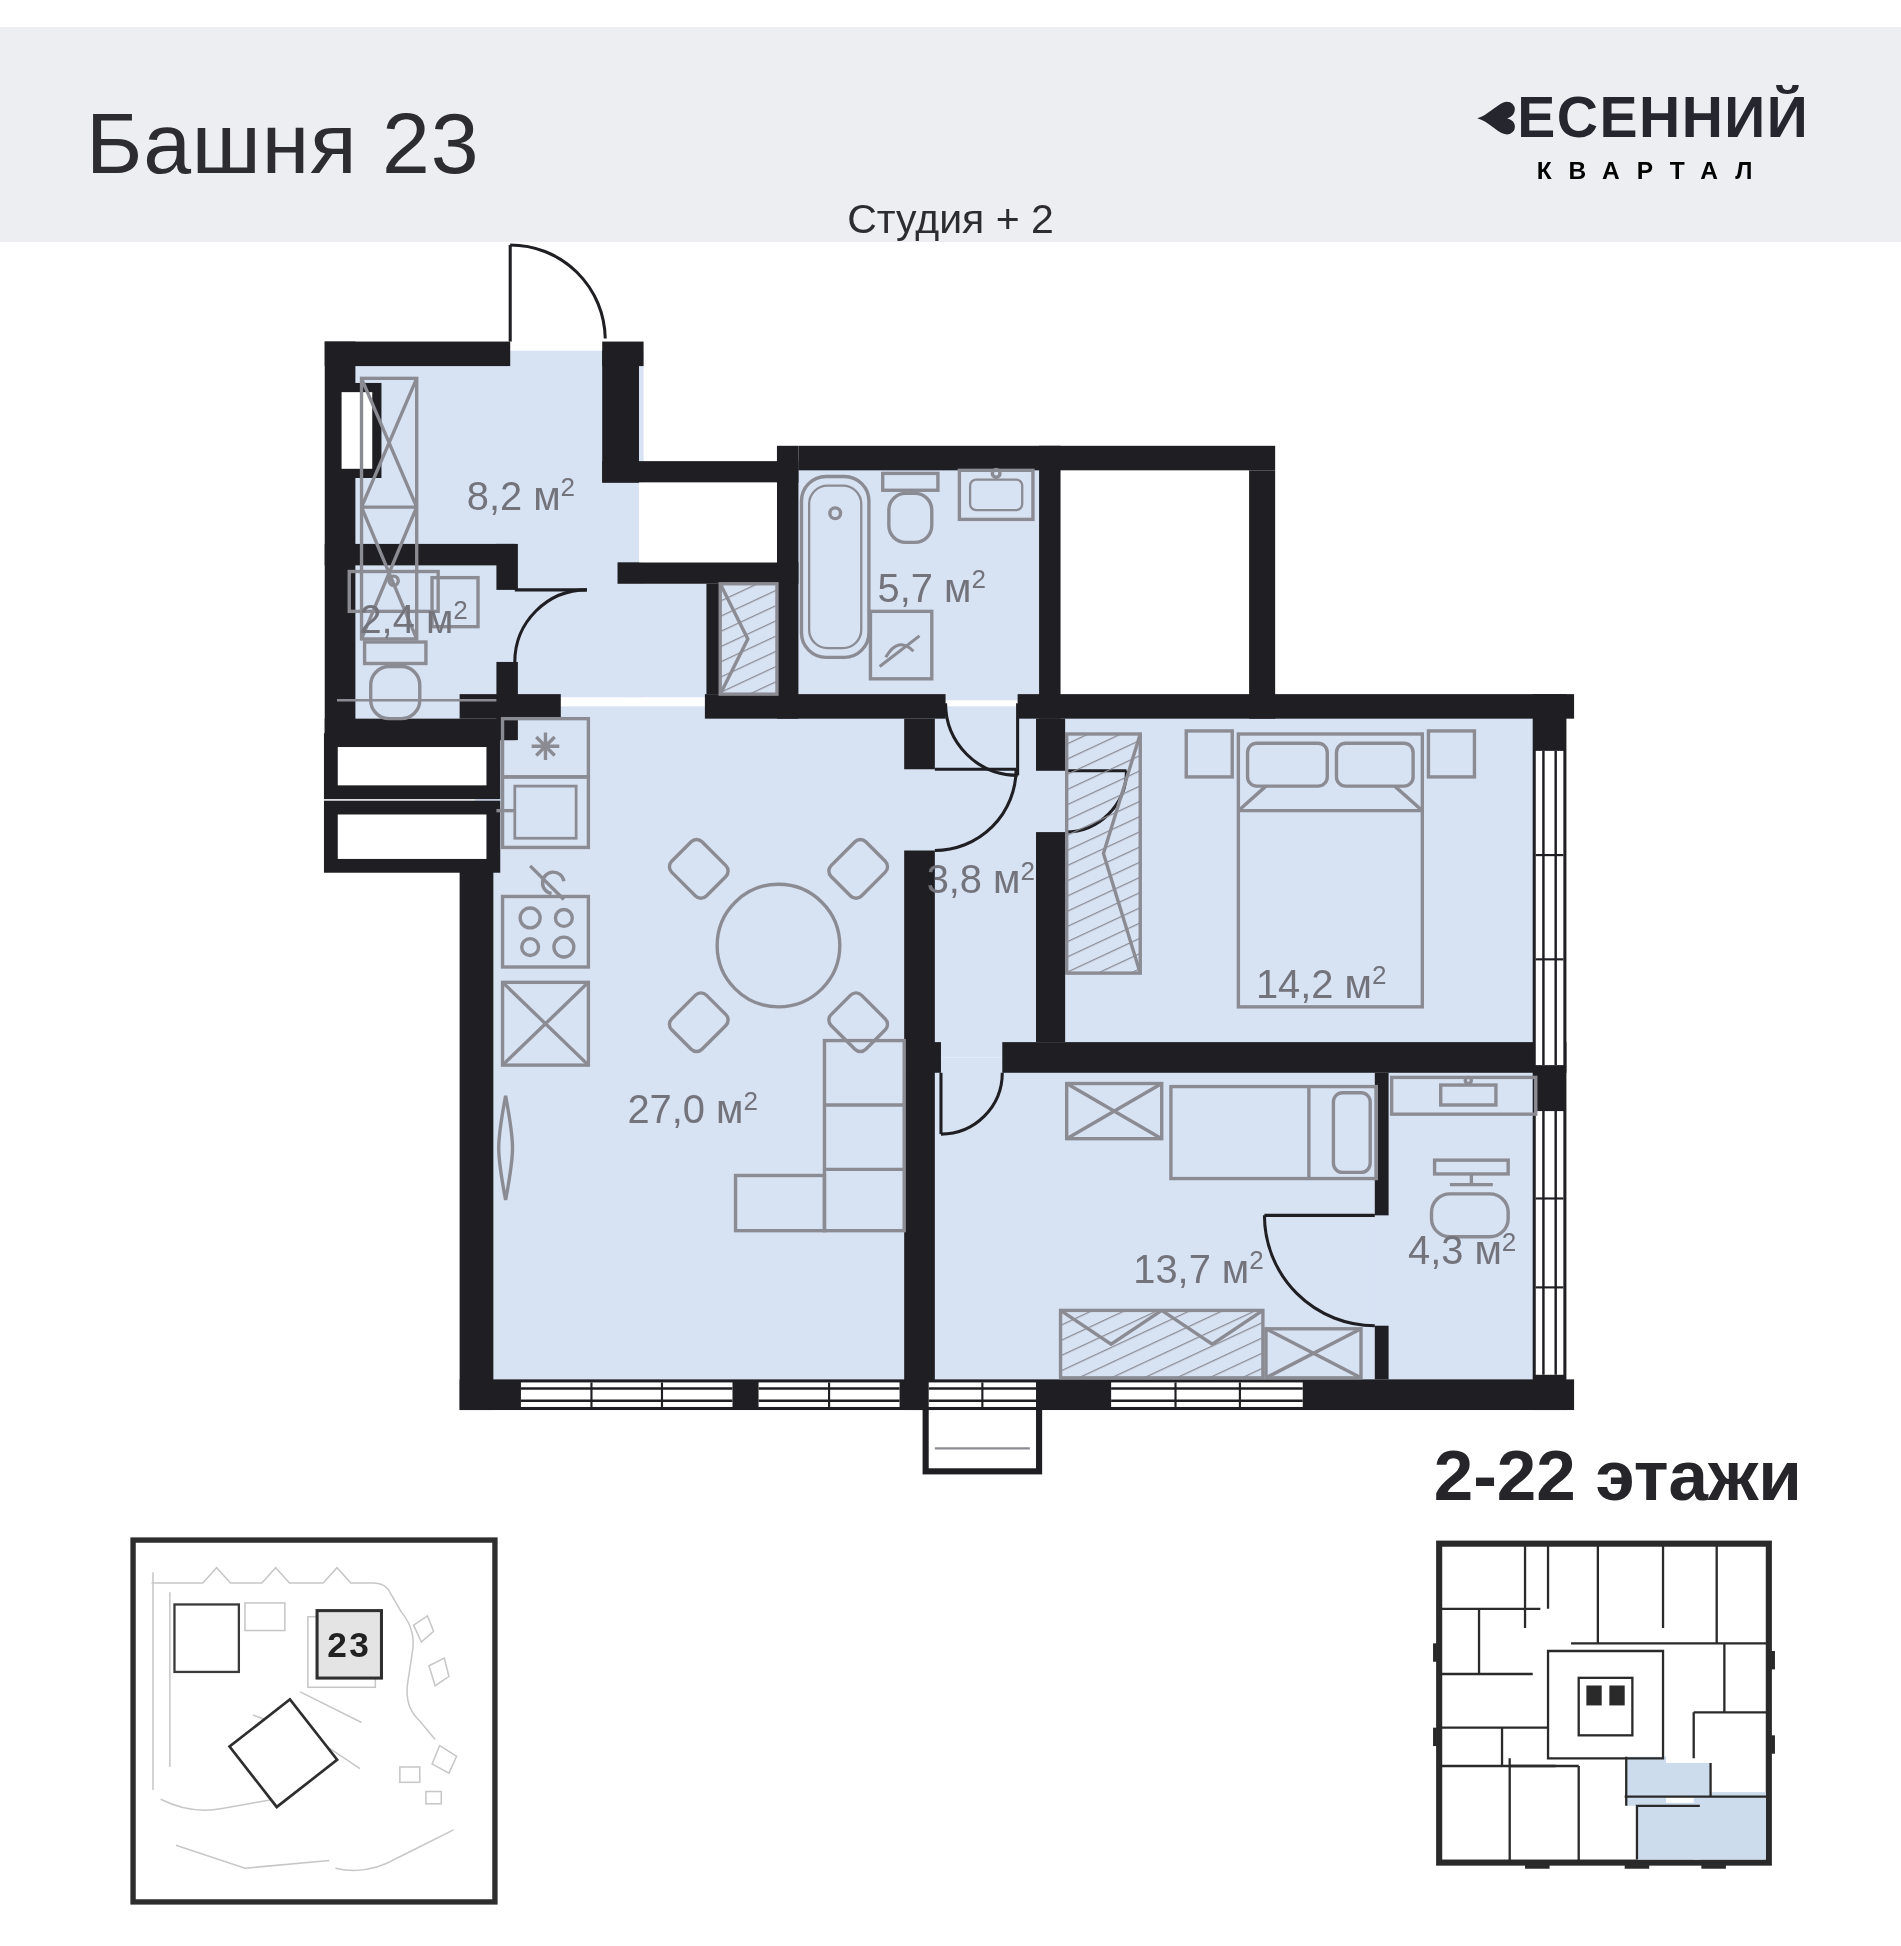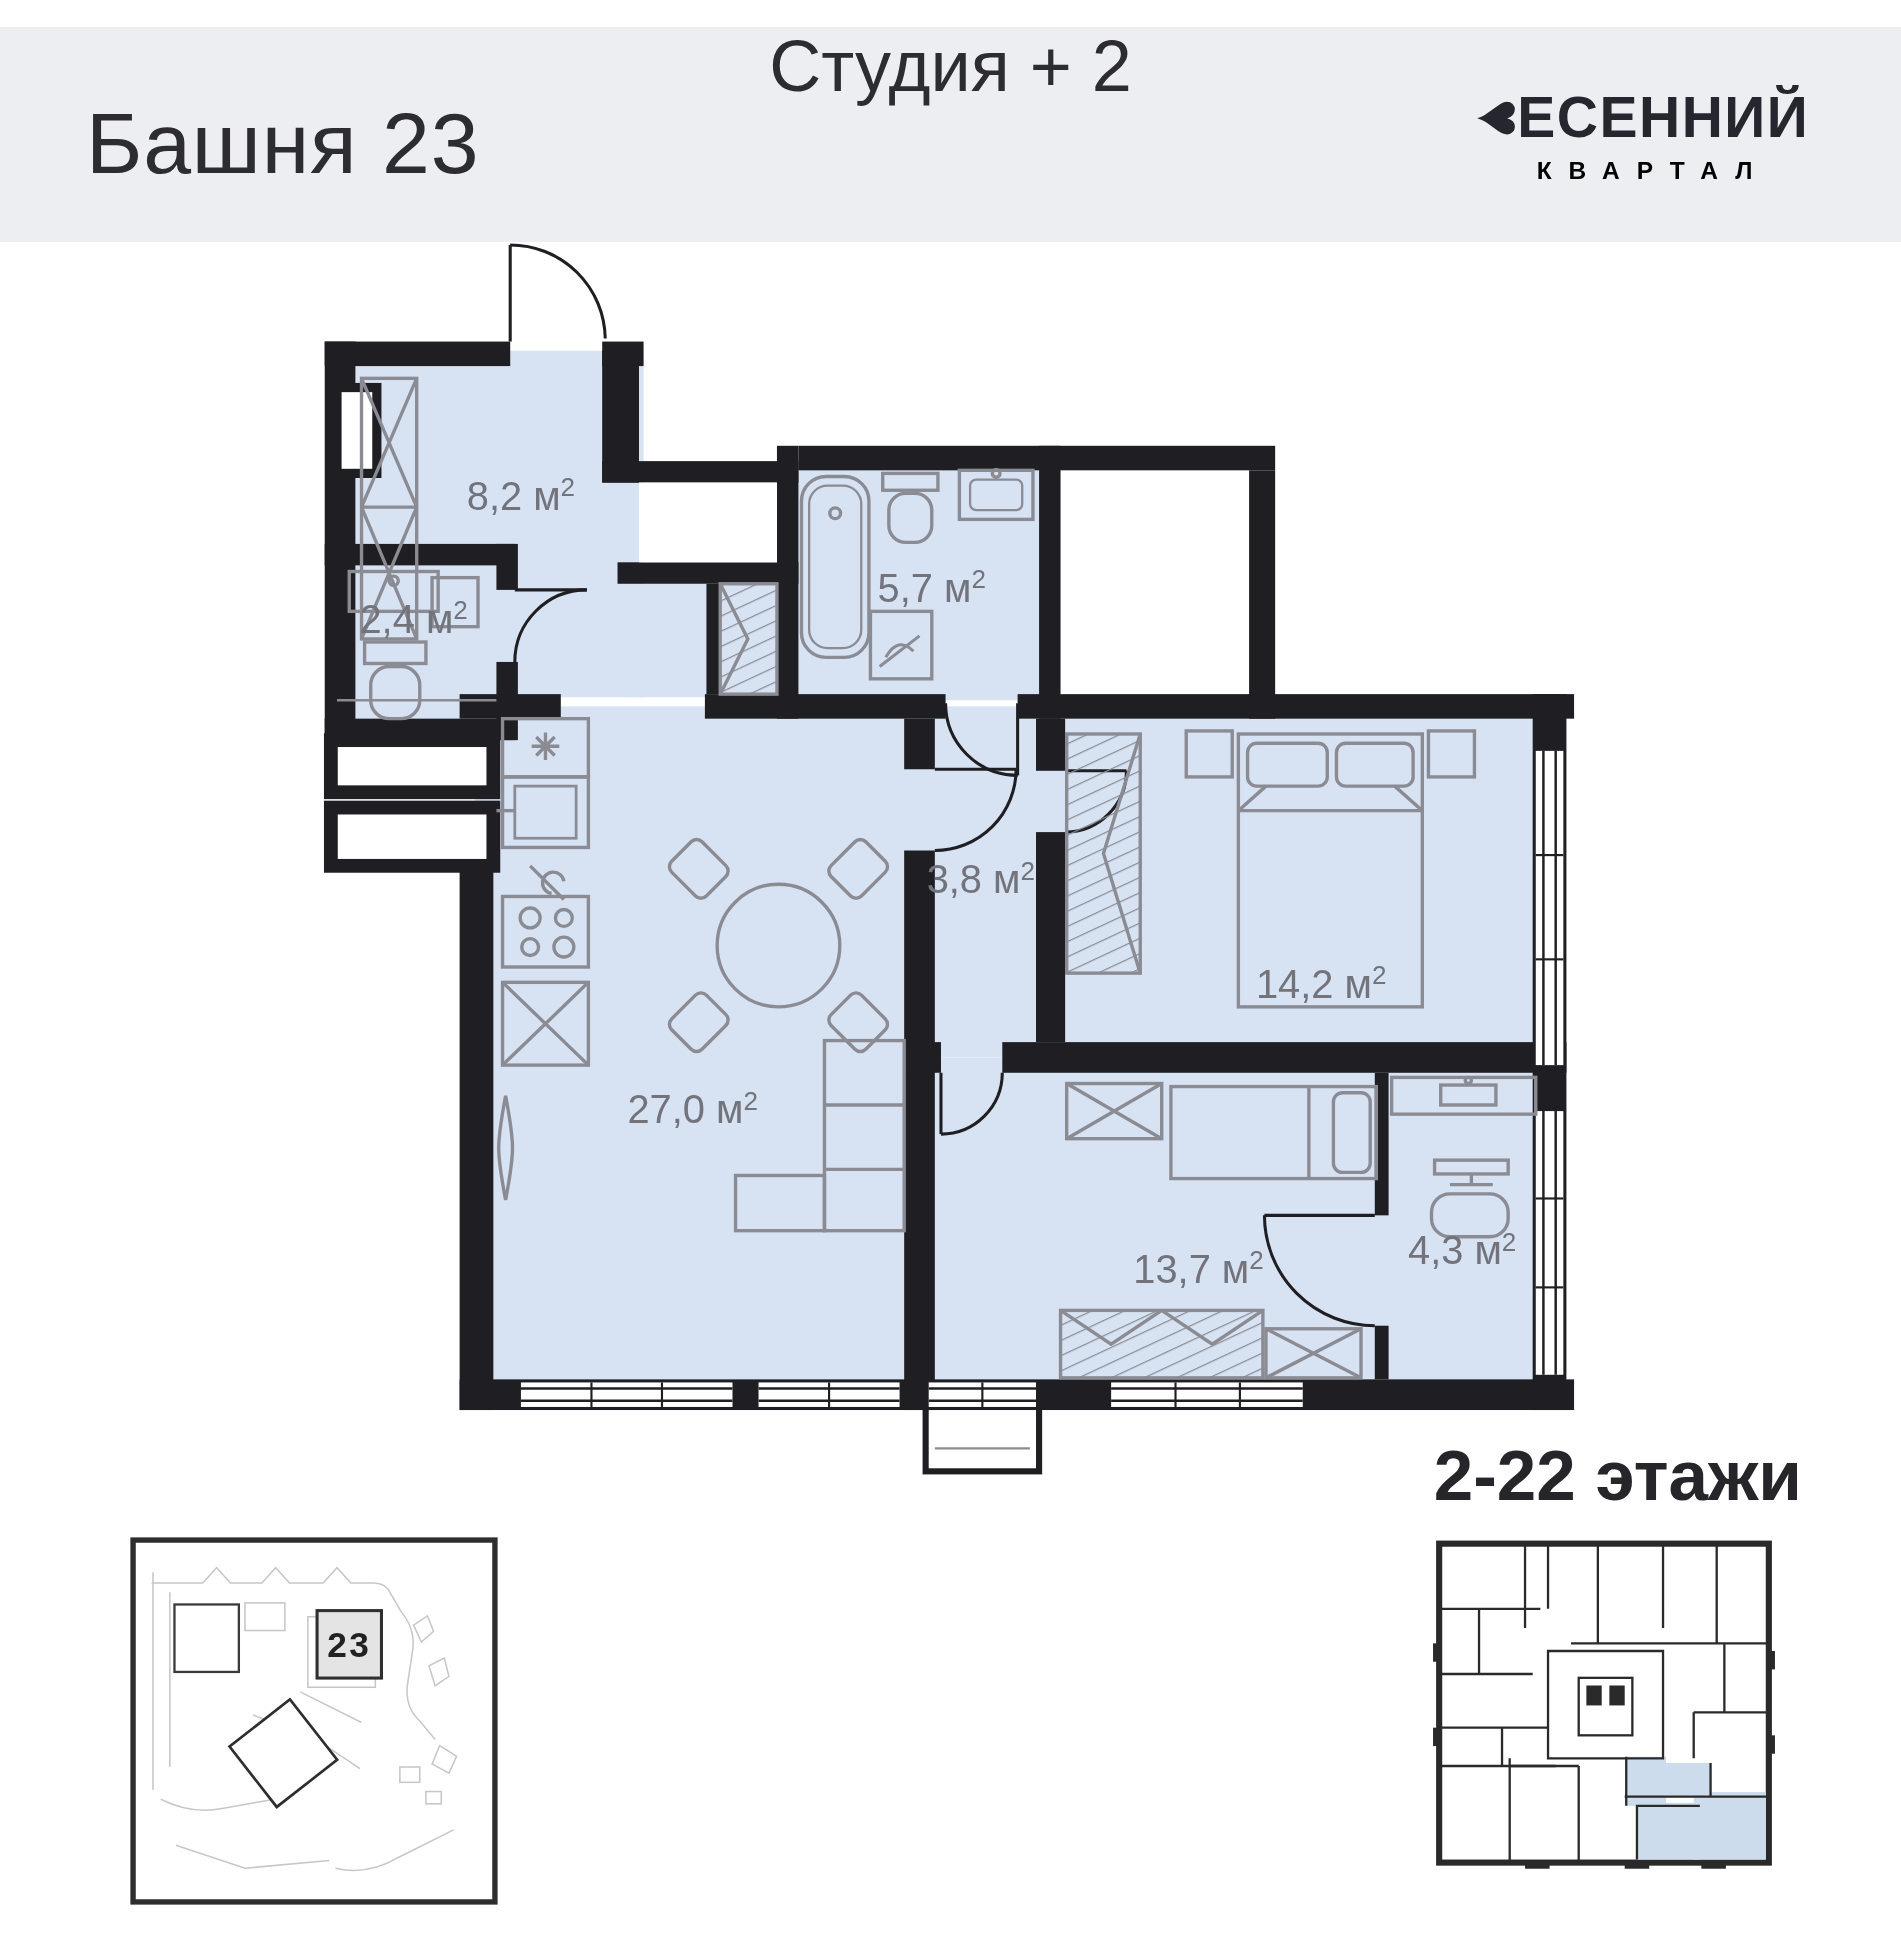--- a/index.html
+++ b/index.html
@@ -2,22 +2,22 @@
 <html style="font-size:12.3px"><head>
 <meta charset="utf-8">
 <style>
   html,body{margin:0;padding:0;background:#fff;}
   body{width:1901px;height:1947px;position:relative;overflow:hidden;
        font-family:"Liberation Sans","DejaVu Sans",sans-serif;color:#2c2c31;}
   .header{position:absolute;left:0;top:27px;width:1901px;height:215px;background:#eceef2;}
   .tower{position:absolute;left:86px;top:0;height:232px;display:flex;align-items:center;
          font-size:86px;font-weight:500;letter-spacing:0.8px;color:#2c2c31;}
   .hcenter{position:absolute;left:50%;transform:translateX(-50%);top:0;height:215px;
-           display:flex;flex-direction:column;justify-content:space-between;align-items:center;gap:20px;
-           font-size:72px;font-weight:500;line-height:1.1;color:#2c2c31;text-align:center;}
+           display:flex;flex-direction:column;justify-content:flex-end;align-items:center;gap:20px;
+           font-size:41px;font-weight:500;line-height:1.1;color:#2c2c31;text-align:center;}
   .logo{position:absolute;right:88px;top:0;height:215px;width:337px;
         display:flex;flex-direction:column;justify-content:center;align-items:center;}
   .brand-top{display:flex;align-items:center;font-size:57px;font-weight:700;letter-spacing:1.5px;color:#26262e;}
   .heart{display:inline-block;font-size:66px;line-height:0.8;transform:rotate(90deg) translateX(1.5px);
          margin-right:-3.1px;color:#26262e;}
   .brand-bottom{font-size:24.5px;font-weight:700;letter-spacing:17px;color:#000000;margin-top:6.1px;
                 padding-left:17px;}
   .floors-label{position:absolute;left:1403px;top:1435px;width:399px;text-align:right;
                 font-size:71px;font-weight:600;color:#26262a;}
   .plan-wrap{position:absolute;left:291px;top:176px;width:1349px;height:1349px;}

